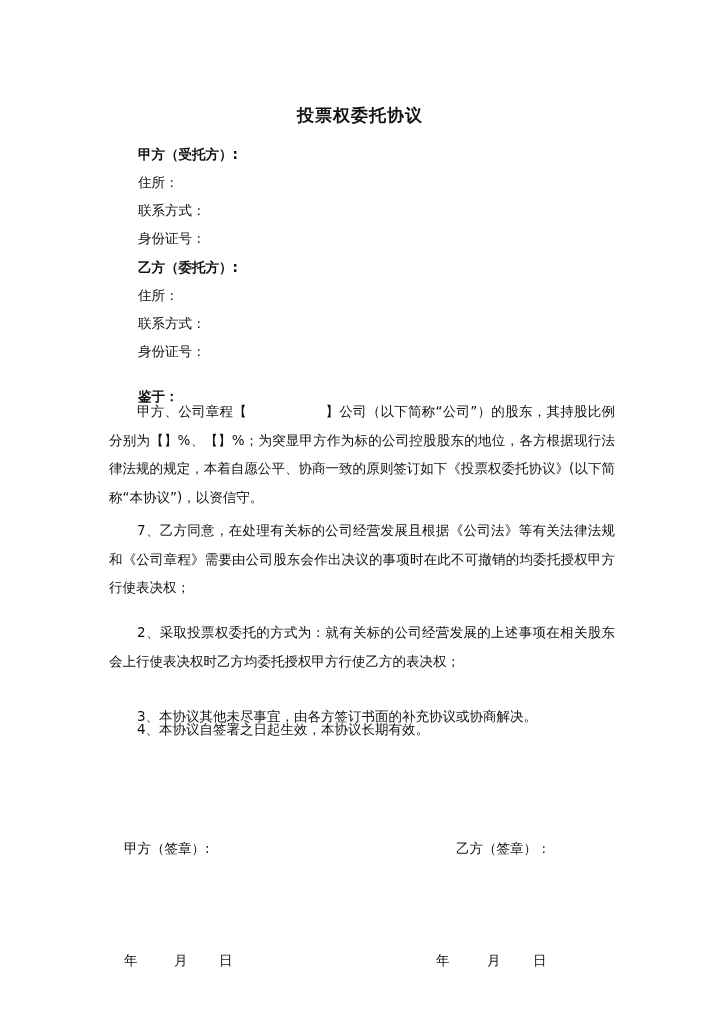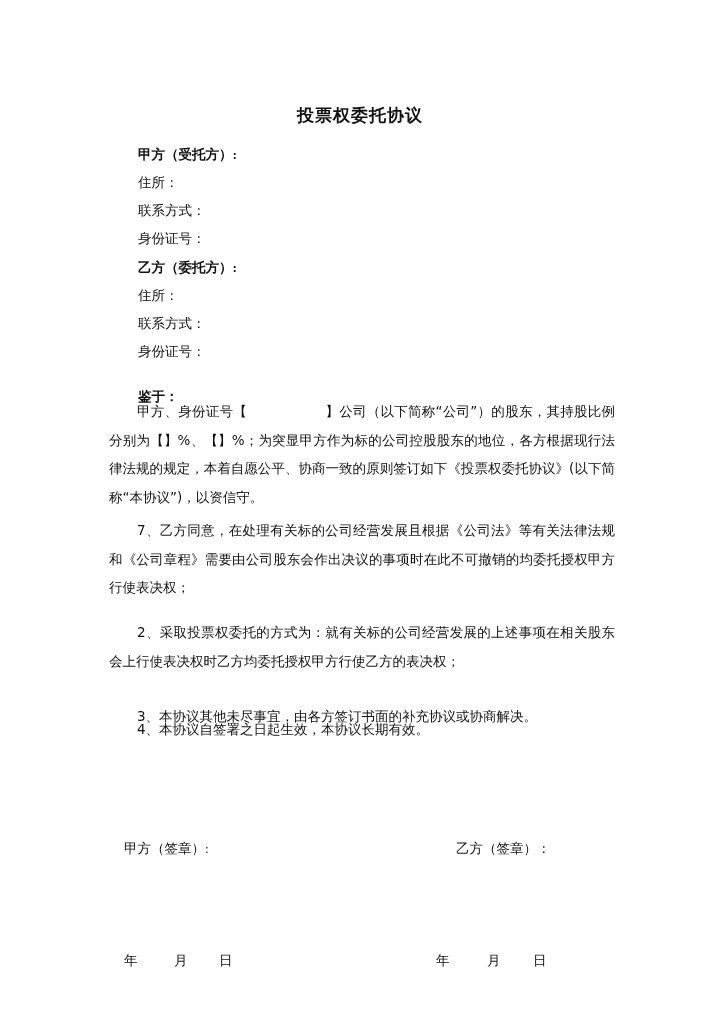--- a/index.html
+++ b/index.html
@@ -1,18 +1,18 @@
 <!DOCTYPE html>
 <html><head>
 <meta charset="utf-8">
 <style>
   html, body { margin: 0; padding: 0; background: #ffffff; }
   body { width: 720px; height: 1017px; position: relative; overflow: hidden;
          font-family: "DejaVu Sans", "Liberation Sans", sans-serif; color: #111111; }
-  .abs { position: absolute; white-space: nowrap; font-family: Liberation Serif, serif; }
+  .abs { position: absolute; white-space: nowrap; }
   .title { left: 0; width: 720px; top: 104px; text-align: center; font-size: 17px; font-weight: bold; letter-spacing: 1px; }
   .lbl { left: 138px; font-size: 13.5px; }
   .bold { font-weight: bold; }
   .para { position: absolute; left: 109px; width: 506px; font-size: 13.5px; line-height: 28.5px; text-align: justify; text-indent: 28px; }
   .sig { font-size: 13.5px; margin-top: 46px; }
   .blank { display: inline-block; width: 78px; }
 </style>
 </head>
 <body>
 
@@ -24,21 +24,21 @@
   <div class="abs lbl" style="top:202px">联系方式：</div>
   <div class="abs lbl" style="top:230px">身份证号：</div>
 
   <div class="abs lbl bold" style="top:259px">乙方（委托方）:</div>
   <div class="abs lbl" style="top:287px">住所：</div>
   <div class="abs lbl" style="top:315px">联系方式：</div>
   <div class="abs lbl" style="top:343px">身份证号：</div>
 
   <div class="abs lbl bold" style="top:388px">鉴于：</div>
 
-  <div class="para" style="top:397px"><span>甲方、身份证号【</span><span class="blank"></span><span>】公司（以下简称“公司”）的股东，其持股比例分别为【】%、【】%；为突显甲方作为标的公司控股股东的地位，各方根据现行法律法规的规定，本着自愿公平、协商一致的原则签订如下《投票权委托协议》(以下简称“本协议”)，以资信守。</span></div>
+  <div class="para" style="top:397px"><span>甲方、公司章程【</span><span class="blank"></span><span>】公司（以下简称“公司”）的股东，其持股比例分别为【】%、【】%；为突显甲方作为标的公司控股股东的地位，各方根据现行法律法规的规定，本着自愿公平、协商一致的原则签订如下《投票权委托协议》(以下简称“本协议”)，以资信守。</span></div>
 
   <div class="para" style="top:516px">7、乙方同意，在处理有关标的公司经营发展且根据《公司法》等有关法律法规和《公司章程》需要由公司股东会作出决议的事项时在此不可撤销的均委托授权甲方行使表决权；</div>
   <div class="para" style="top:618px">2、采取投票权委托的方式为：就有关标的公司经营发展的上述事项在相关股东会上行使表决权时乙方均委托授权甲方行使乙方的表决权；</div>
   <div class="para" style="top:702px">3、本协议其他未尽事宜，由各方签订书面的补充协议或协商解决。</div>
   <div class="para" style="top:715px">4、本协议自签署之日起生效，本协议长期有效。</div>
 
   <div class="abs sig" style="left:124px; top:794px">甲方（签章）:</div>
   <div class="abs sig" style="left:456px; top:794px">乙方（签章）：</div>
 
   <div class="abs sig" style="left:124px; top:906px">年</div>

